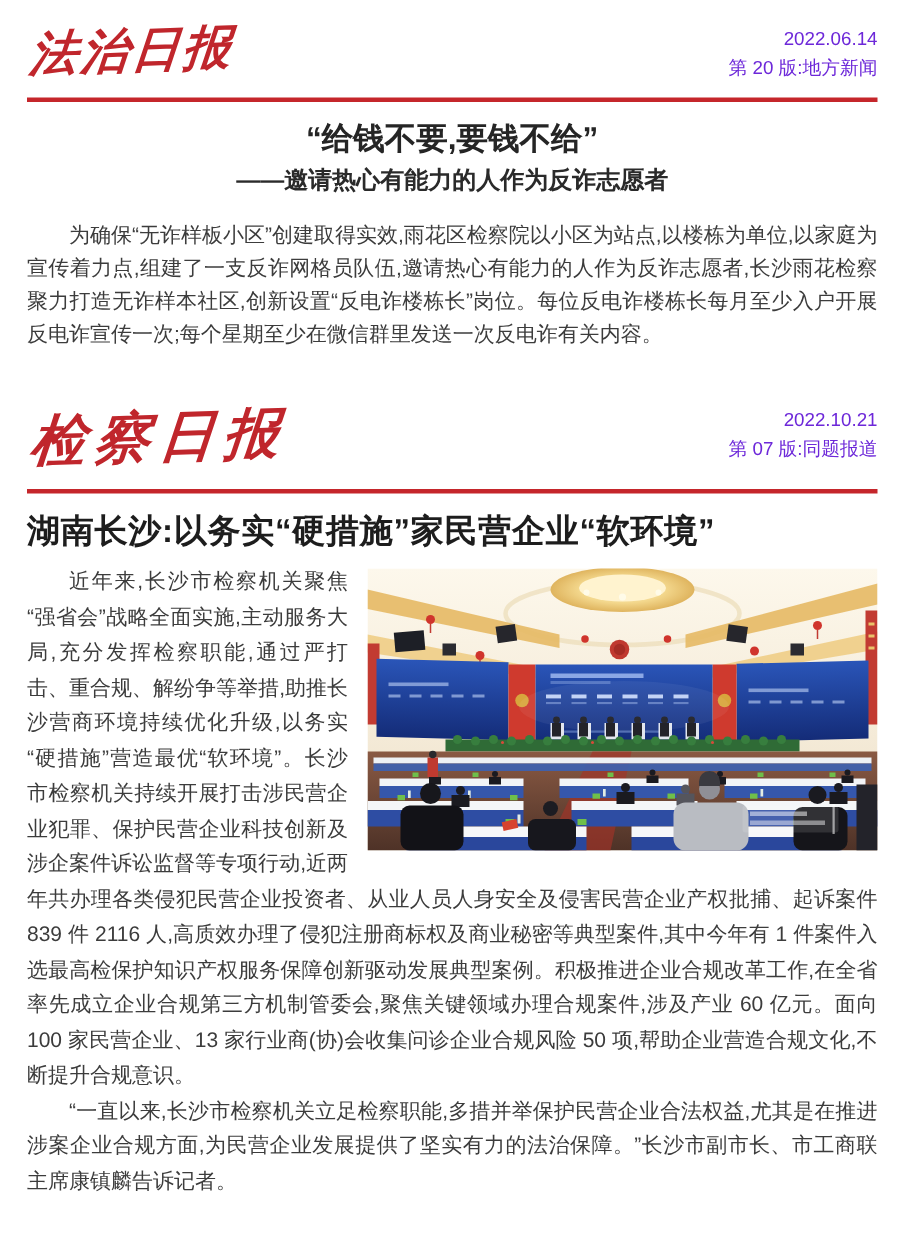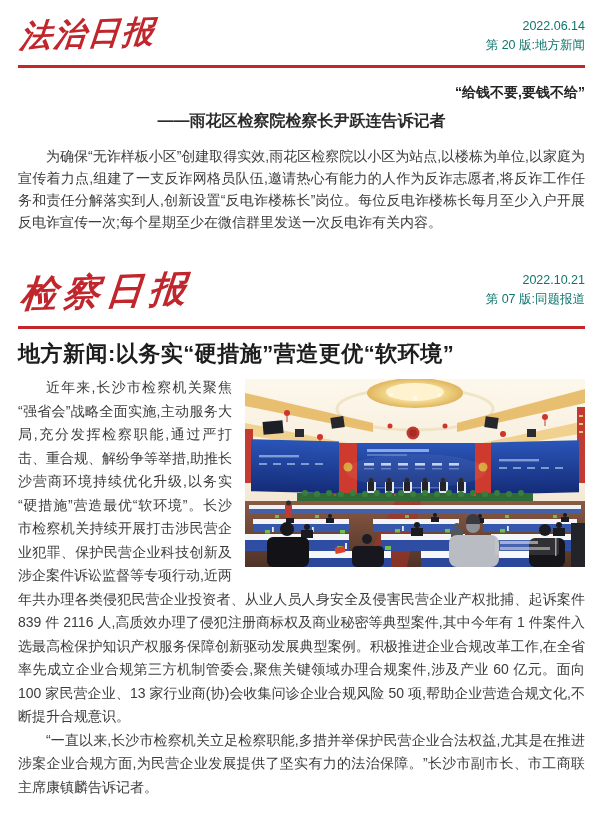--- a/index.html
+++ b/index.html
@@ -13,23 +13,23 @@
   .mh-row{display:flex;justify-content:space-between;align-items:flex-start;}
   .mh-row.first{padding-top:12px;}
   .logo{
     color:#c0262c;font-weight:bold;font-style:italic;
     transform:rotate(-2deg) skewX(-7deg);transform-origin:left bottom;
     font-family:"Liberation Serif","DejaVu Serif",serif;
     white-space:nowrap;
   }
   .logo1{font-size:32px;letter-spacing:2px;margin-top:3px;}
   .logo2{font-size:37px;letter-spacing:6px;margin-top:4px;}
-  .meta{text-align:right;font-size:12.5px;color:#0f766e;line-height:19px;padding-top:5px;}
+  .meta{text-align:right;font-size:12.5px;color:#6d28d9;line-height:19px;padding-top:5px;}
   .rule{height:3px;background:#c5262b;margin-top:6px;}
-  .t1{font-size:14px;line-height:27px;font-weight:bold;color:#252525;text-align:right;margin:11px 0 0;}
+  .t1{font-size:21px;line-height:27px;font-weight:bold;color:#252525;text-align:center;margin:11px 0 0;}
   .t1sub{font-size:16px;line-height:21px;font-weight:bold;color:#2a2a2a;text-align:center;margin:4px 0 0;}
   .body1{margin-top:14px;font-size:14px;line-height:22px;text-align:justify;}
   .body1 p,.body2 p{margin:0;text-indent:2em;}
   .sec2{margin-top:33px;}
   .h2{font-size:22px;line-height:28px;font-weight:bold;color:#1d1d1d;margin:11px 0 0;letter-spacing:0.5px;}
   .body2{margin-top:8px;font-size:14px;line-height:23.5px;text-align:justify;}
   figure.photo{float:right;width:340px;height:188px;margin:3px 0 9px 13px;padding:0;}
   figure.photo svg{display:block;width:100%;height:100%;}
 </style>
 </head>
@@ -40,36 +40,36 @@
   <header class="mh-row first">
     <div class="logo logo1">法治日报</div>
     <div class="meta">
       <div>2022.06.14</div>
       <div>第 20 版:地方新闻</div>
     </div>
   </header>
   <div class="rule"></div>
 
   <h1 class="t1">“给钱不要,要钱不给”</h1>
-  <div class="t1sub">——雨花区检察院检察长尹跃连告诉记者</div>
+  <div class="t1sub">——邀请热心有能力的人作为反诈志愿者</div>
 
   <div class="body1">
-    <p>为确保“无诈样板小区”创建取得实效,雨花区检察院以小区为站点,以楼栋为单位,以家庭为宣传着力点,组建了一支反诈网格员队伍,邀请热心有能力的人作为反诈志愿者,将反诈工作任务和责任分解落实到人,创新设置“反电诈楼栋长”岗位。每位反电诈楼栋长每月至少入户开展反电诈宣传一次;每个星期至少在微信群里发送一次反电诈有关内容。</p>
+    <p>为确保“无诈样板小区”创建取得实效,雨花区检察院以小区为站点,以楼栋为单位,以家庭为宣传着力点,组建了一支反诈网格员队伍,邀请热心有能力的人作为反诈志愿者,长沙雨花检察聚力打造无诈样本社区,创新设置“反电诈楼栋长”岗位。每位反电诈楼栋长每月至少入户开展反电诈宣传一次;每个星期至少在微信群里发送一次反电诈有关内容。</p>
   </div>
 
   <header class="mh-row sec2">
     <div class="logo logo2">检察日报</div>
     <div class="meta">
       <div>2022.10.21</div>
       <div>第 07 版:同题报道</div>
     </div>
   </header>
   <div class="rule"></div>
 
-  <h1 class="h2">地方新闻:以务实“硬措施”营造更优“软环境”</h1>
+  <h1 class="h2">湖南长沙:以务实“硬措施”家民营企业“软环境”</h1>
 
   <div class="body2">
     <figure class="photo" aria-label="会议现场照片:蓝色大屏舞台的论坛会场">
       <svg viewBox="0 0 340 188" preserveAspectRatio="none">
         <defs>
           <linearGradient id="ceil" x1="0" y1="0" x2="0" y2="1">
             <stop offset="0" stop-color="#fdf8ec"></stop>
               <stop offset="0.6" stop-color="#f4ead7"></stop>
               <stop offset="1" stop-color="#ecdfc6"></stop>
           </linearGradient>

